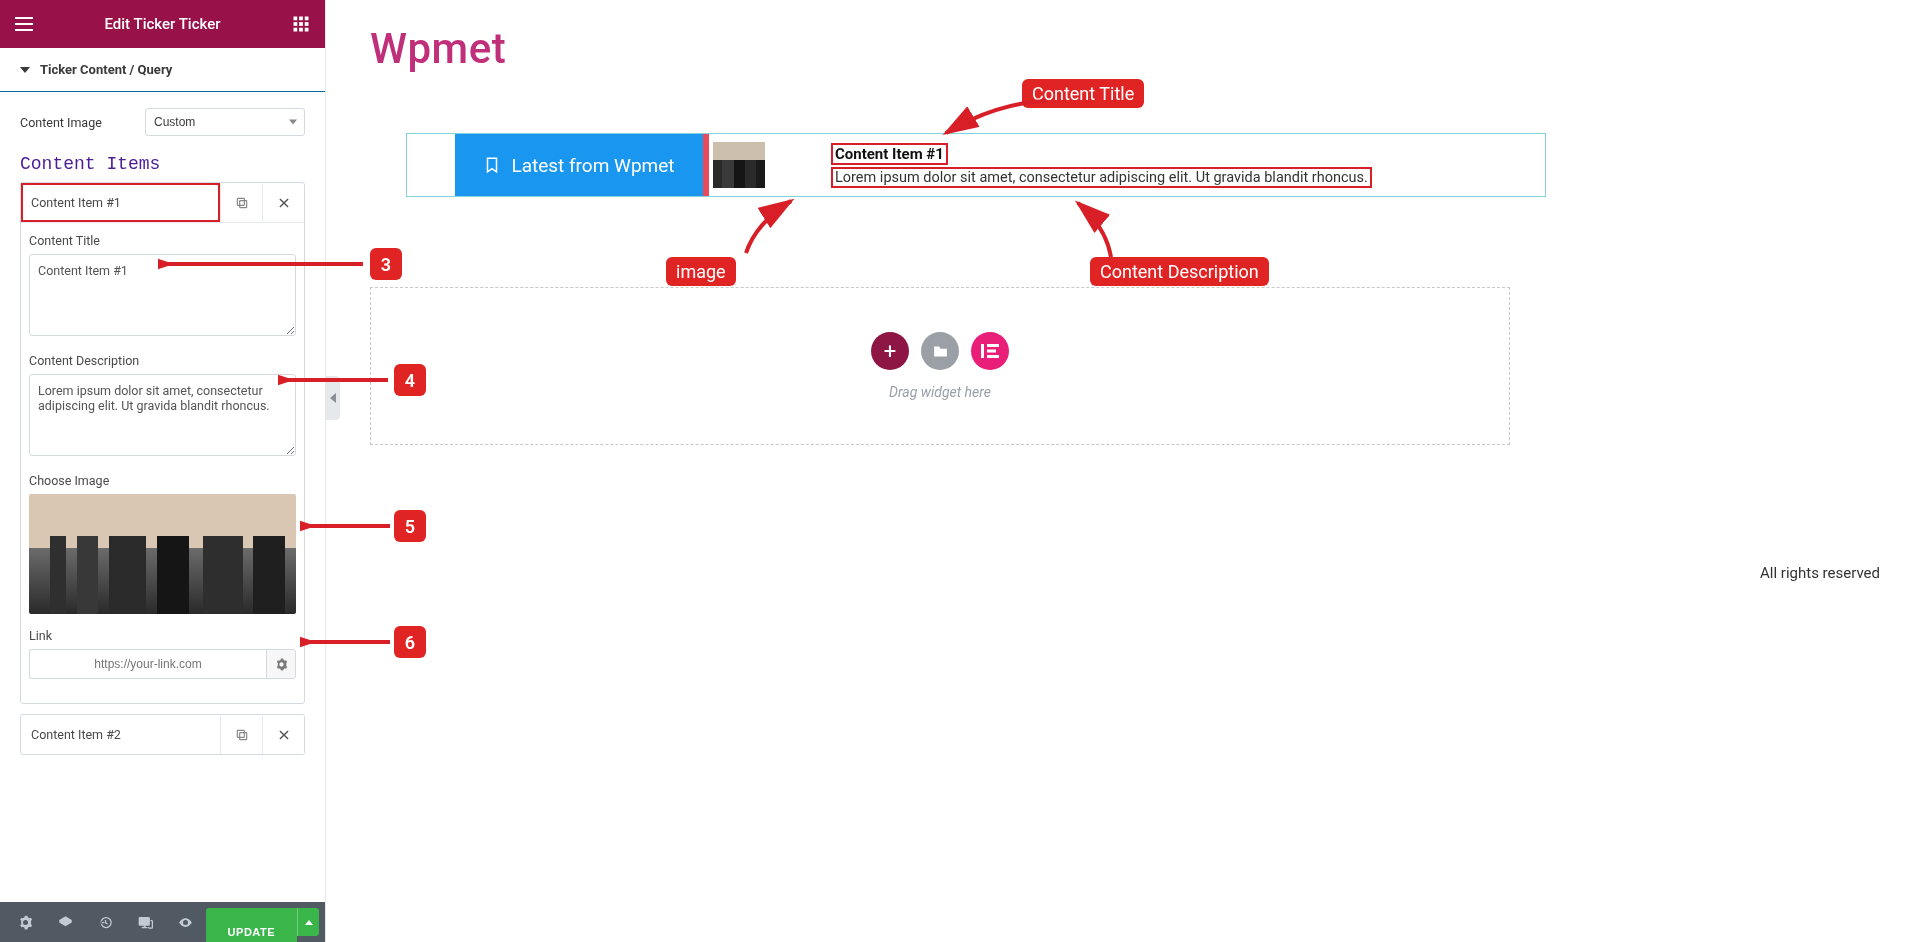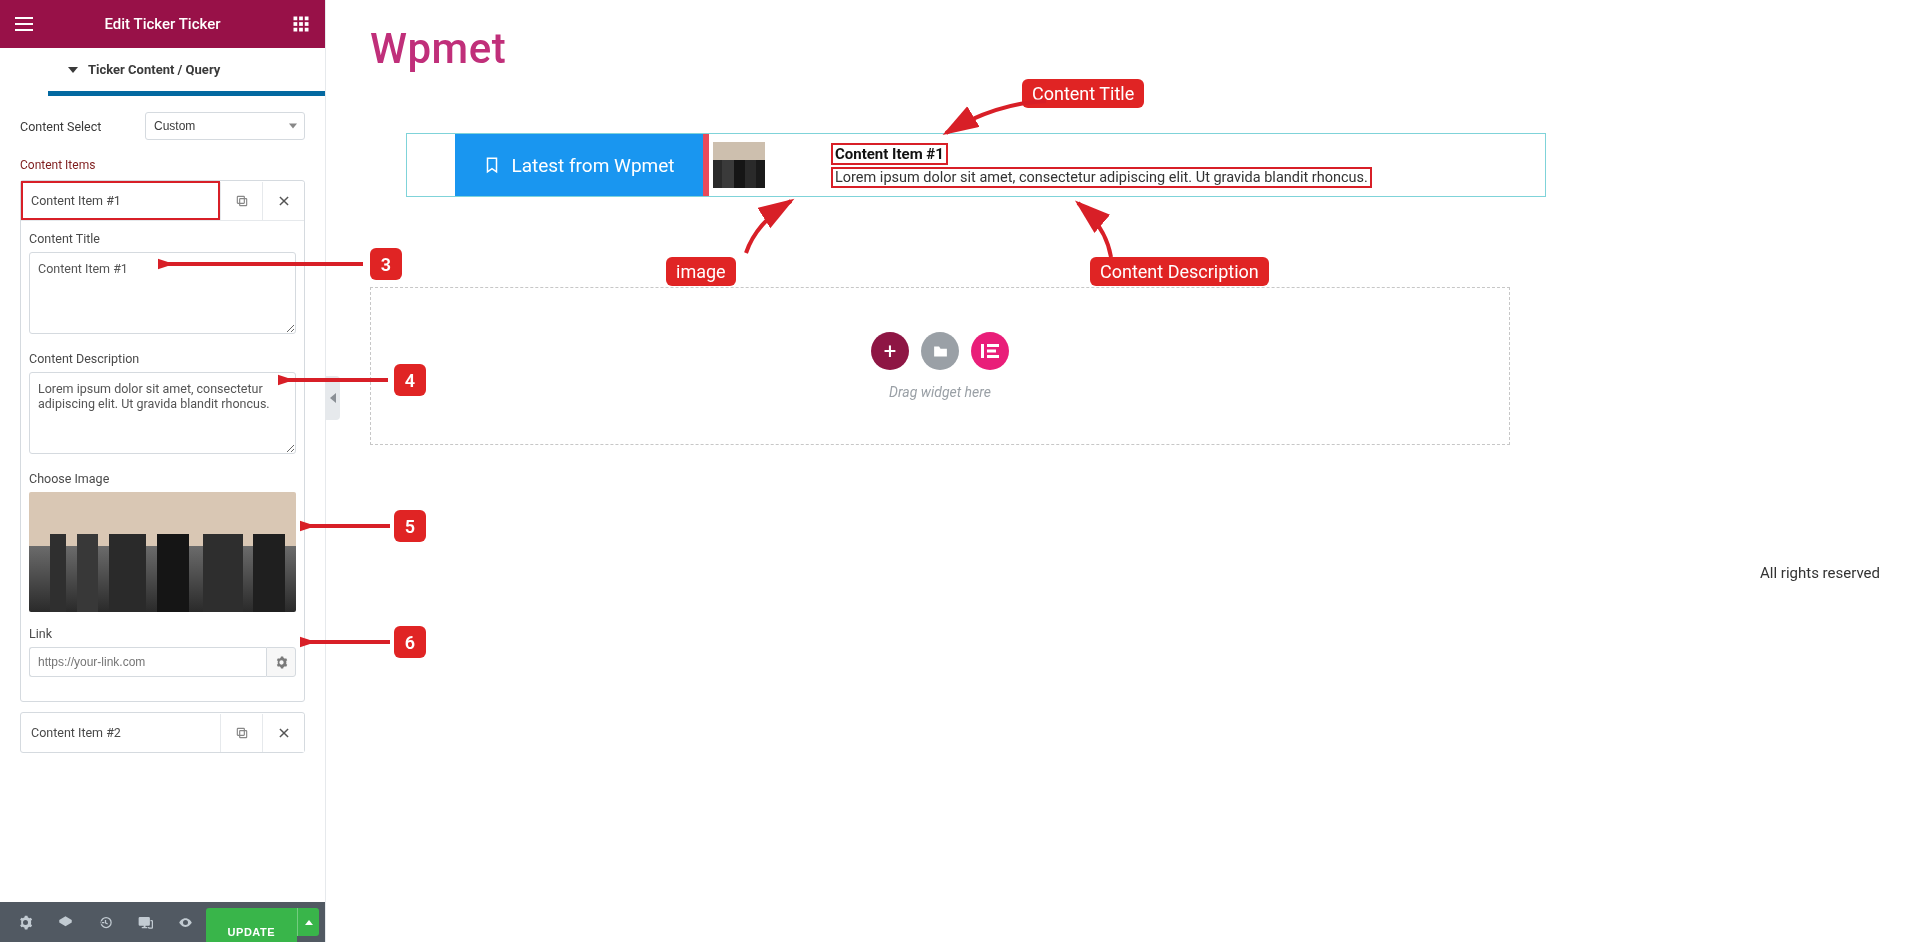--- a/index.html
+++ b/index.html
@@ -8,51 +8,51 @@
 
 .editor-panel { position: fixed; left: 0; top: 0; bottom: 0; width: 326px; background: #fff; border-right: 1px solid #e6e9ec; display: flex; flex-direction: column; }
 .panel-header { background: #981148; color: #fff; height: 48px; display: flex; align-items: center; justify-content: space-between; padding: 0 6px; }
 .panel-header .hamburger { width: 36px; display: flex; flex-direction: column; align-items: center; justify-content: center; gap: 4px; cursor: pointer; height: 48px; }
 .panel-header .hamburger span { display: block; width: 18px; height: 2px; background: #fff; }
 .panel-header .title { flex: 1; text-align: center; font-weight: 500; font-size: 15px; }
 .panel-header .grid-icon { width: 36px; height: 48px; display: flex; align-items: center; justify-content: center; cursor: pointer; }
 .panel-header .grid-icon svg { width: 18px; height: 18px; fill: #fff; }
 
 .panel-body { flex: 1; overflow-y: auto; background: #fff; }
-.section-title { background: #fff; padding: 14px 20px; font-size: 13px; font-weight: 700; color: #3a3a3a; display: flex; align-items: center; gap: 10px; border-bottom: 5px solid #0369a1; margin-left: 48px; }
+.section-title { background: #fff; padding: 14px 20px; font-size: 13px; font-weight: 700; color: #3a3a3a; display: flex; align-items: center; gap: 10px; border-bottom: 1px solid #0369a1; }
 .section-title .caret { width: 0; height: 0; border-left: 5px solid transparent; border-right: 5px solid transparent; border-top: 6px solid #3a3a3a; }
 
 .controls { padding: 16px 20px; }
 .control-row { display: flex; align-items: center; justify-content: space-between; margin-bottom: 18px; }
 .control-row label { font-size: 12.5px; color: #3a3a3a; }
 .select-wrap { position: relative; width: 160px; }
 .select-wrap select { width: 100%; border: 1px solid #d5dadf; border-radius: 3px; padding: 6px 24px 6px 8px; font-size: 12px; color: #3a3a3a; appearance: none; background: #fff; }
 .select-wrap::after { content: ""; position: absolute; right: 8px; top: 50%; transform: translateY(-50%); border-left: 4px solid transparent; border-right: 4px solid transparent; border-top: 5px solid #888; pointer-events: none; }
 
-.control-label { font-size: 12px; color: #7f1d1d; margin-bottom: 8px; display: block; }
+.control-label { font-size: 18px; color: #4c1d95; margin-bottom: 8px; display: block; font-family: Liberation Mono, monospace; }
 
 .repeater { border: 1px solid #d5dadf; border-radius: 3px; background: #fff; margin-bottom: 10px; }
 .repeater-header { display: flex; align-items: center; justify-content: space-between; }
 .repeater-title { padding: 10px 8px; font-size: 12.5px; flex: 1; text-overflow: ellipsis; overflow: hidden; white-space: nowrap; cursor: pointer; border: 2px solid transparent; }
 .repeater-title.boxed { border: 2px solid #d81f27; }
 .repeater-icons { display: flex; }
 .repeater-icons button { width: 42px; height: 38px; border: none; border-left: 1px solid #e6e9ec; background: #fff; cursor: pointer; display: flex; align-items: center; justify-content: center; color: #888; }
 .repeater-icons svg { width: 14px; height: 14px; }
 .repeater-body { padding: 10px 2px 10px 2px; border-top: 1px solid #e6e9ec; }
 .repeater-body .ctl { margin: 0 6px 14px 6px; }
 .repeater-body .ctl label { display: block; font-size: 12.5px; margin-bottom: 6px; }
 .repeater-body textarea { width: 100%; border: 1px solid #d5dadf; border-radius: 3px; padding: 8px; font-size: 12.5px; color: #555; font-family: inherit; resize: vertical; }
 .repeater-body .ta-title { height: 82px; }
 .repeater-body .ta-desc { height: 82px; }
 .image-preview { width: 100%; height: 120px; border-radius: 2px; background: linear-gradient(180deg,#d9c7b4 0%,#d9c7b4 45%,#6b6b6b 45%,#2a2a2a 100%); position: relative; overflow: hidden; cursor: pointer; }
 .image-preview::before { content: ""; position: absolute; bottom: 0; left: 0; right: 0; height: 65%; background:
   linear-gradient(90deg, rgba(0,0,0,0) 0, rgba(0,0,0,0) 8%, #2f2f2f 8%, #2f2f2f 14%, rgba(0,0,0,0) 14%, rgba(0,0,0,0) 18%, #383838 18%, #383838 26%, rgba(0,0,0,0) 26%, rgba(0,0,0,0) 30%, #2a2a2a 30%, #2a2a2a 44%, rgba(0,0,0,0) 44%, rgba(0,0,0,0) 48%, #151515 48%, #151515 60%, rgba(0,0,0,0) 60%, rgba(0,0,0,0) 65%, #2e2e2e 65%, #2e2e2e 80%, rgba(0,0,0,0) 80%, rgba(0,0,0,0) 84%, #1f1f1f 84%, #1f1f1f 96%, rgba(0,0,0,0) 96%);
 }
 .link-row { display: flex; }
-.link-row input { flex: 1; border: 1px solid #d5dadf; border-right: none; border-radius: 3px 0 0 3px; padding: 7px 8px; font-size: 12px; color: #777; }
+.link-row input { flex: 1; border: 1px solid #d5dadf; border-right: none; border-radius: 3px 0 0 3px; padding: 7px 8px; font-size: 12px; color: #777; text-align: center; }
 .link-row button { width: 30px; border: 1px solid #d5dadf; border-radius: 0 3px 3px 0; background: #f7f7f7; display: flex; align-items: center; justify-content: center; cursor: pointer; }
 .link-row button svg { width: 13px; height: 13px; fill: #7a7a7a; }
 
 
 .panel-footer { height: 40px; background: #515962; display: flex; align-items: center; padding: 0 6px; gap: 0; }
 .panel-footer .fbtn { width: 40px; height: 40px; display: flex; align-items: center; justify-content: center; color: #c2cbd2; cursor: pointer; }
 .panel-footer .fbtn svg { width: 15px; height: 15px; fill: currentColor; }
 .panel-footer .spacer { flex: 1; }
 .update-wrap { display: flex; height: 28px; }
 .update-btn { background: #39b54a; color: #fff; border: none; padding: 18px 22px; font-weight: 700; font-size: 11px; letter-spacing: .5px; border-radius: 3px 0 0 3px; cursor: pointer; }
@@ -122,21 +122,21 @@
   </div>
 
   <div class="panel-body">
     <div class="section-title">
       <span class="caret"></span>
       <span>Ticker Content / Query</span>
     </div>
 
     <div class="controls">
       <div class="control-row">
-        <label>Content Select</label>
+        <label>Content Image</label>
         <div class="select-wrap">
           <select>
             <option>Custom</option>
           </select>
         </div>
       </div>
 
       <span class="control-label">Content Items</span>
 
       <div class="repeater">

